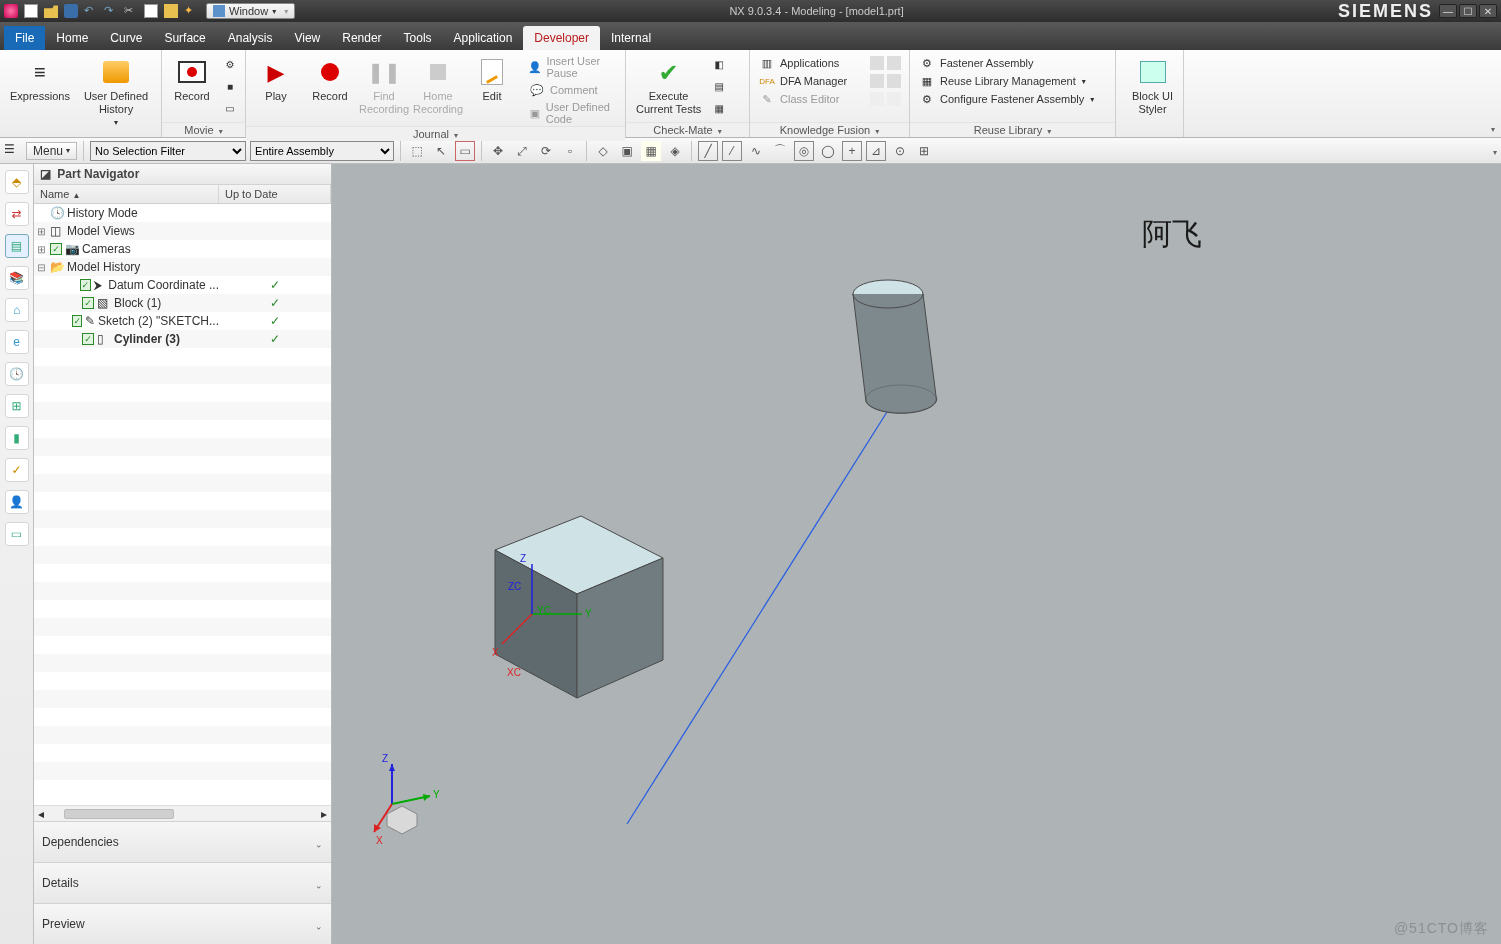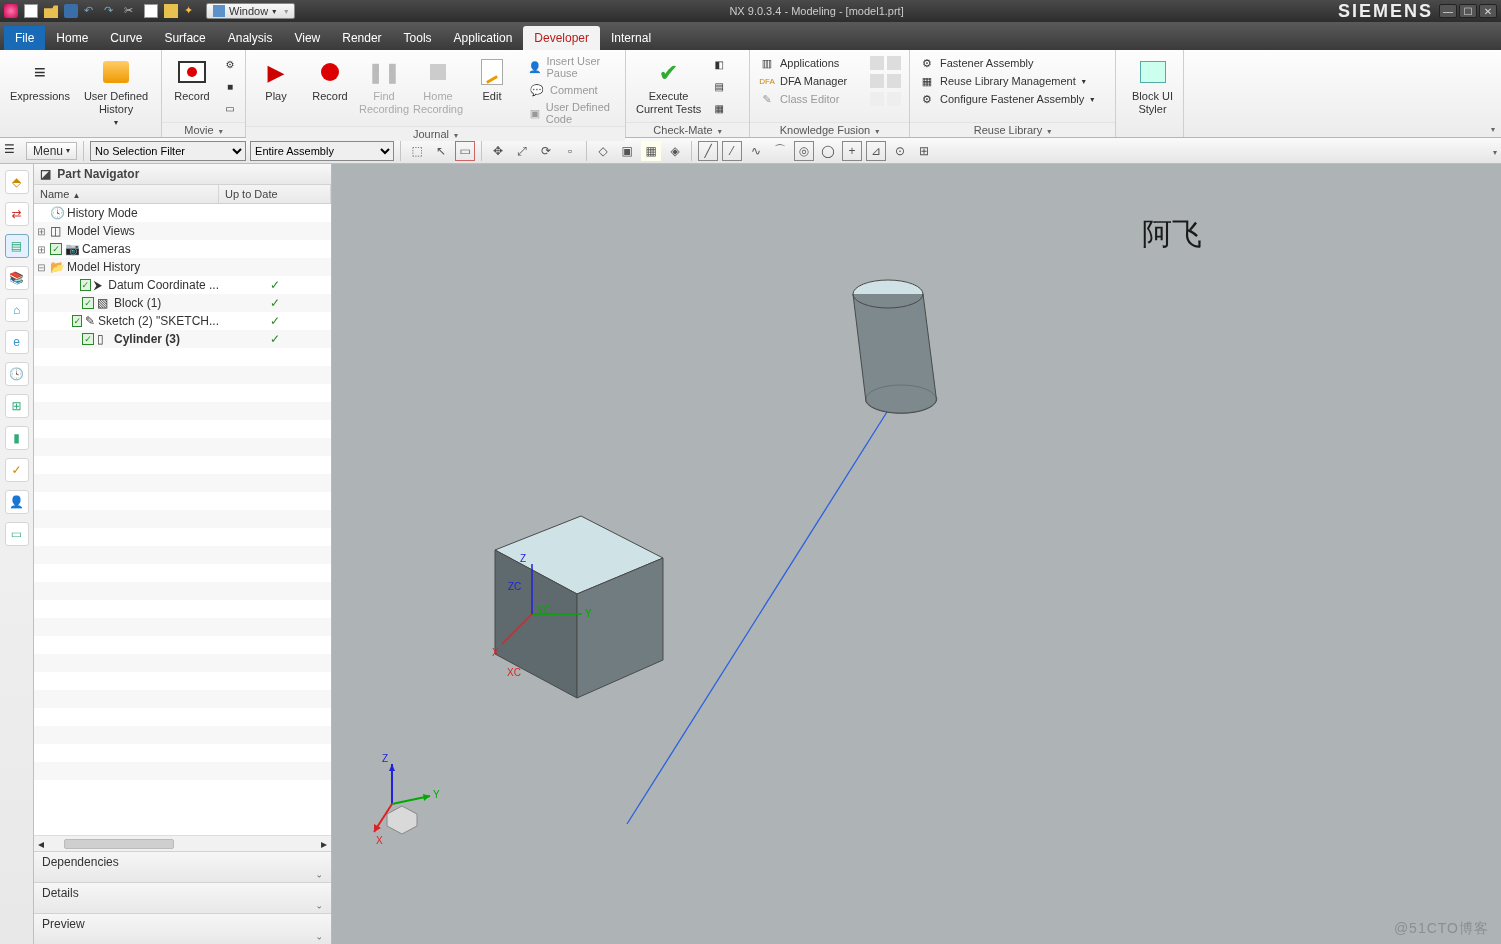--- a/index.html
+++ b/index.html
@@ -59,21 +59,21 @@
 .tree .row { height:18px; display:flex; align-items:center; }
 .tree .row:nth-child(even){ background:#f7f7f7;}
 .tree .cell1 { width:185px; display:flex; align-items:center; gap:3px; padding-left:4px; white-space:nowrap; overflow:hidden;}
 .tree .cell2 { flex:1; display:flex; justify-content:center; color:#2a8a2a;}
 .tree .exp { width:11px; text-align:center; color:#777; font-size:10px;}
 .tree .chk { width:12px; height:12px; border:1px solid #2a8a2a; background:#dff3df; display:inline-flex; align-items:center; justify-content:center; color:#2a8a2a; font-size:9px;}
 .tree .ico { width:14px; height:14px; display:inline-block;}
 .tree .indent1{padding-left:2px;} .tree .indent3{padding-left:34px;}
 .navigator .hscroll { height:16px; background:#f1f1f1; border-top:1px solid #ddd; display:flex; align-items:center;}
 .navigator .hscroll .bar{ height:10px; background:#cfcfcf; width:110px; margin-left:16px; border:1px solid #bbb; border-radius:2px;}
-.section { background:linear-gradient(#f6f6f6,#e8e8e8); border-top:1px solid #d2d2d2; padding:3px 8px; display:flex; justify-content:space-between; font-size:12px; color:#333;flex-direction:column;}
+.section { background:linear-gradient(#f6f6f6,#e8e8e8); border-top:1px solid #d2d2d2; padding:13px 8px; display:flex; justify-content:space-between; font-size:12px; color:#333;}
 .section .chev{ color:#666; transform:rotate(180deg); font-size:9px;}
 
 
 .viewport { flex:1; position:relative; background:#aeb4b6; }
 .watermark-vp { position:absolute; right:12px; bottom:6px; color:#8b8f91; font-size:14px; letter-spacing:1px;}
 .chinese { position:absolute; left:810px; top:50px; font-size:30px; font-family:"Microsoft YaHei","SimSun",sans-serif; color:#1a1a1a;}
 
 svg.scene { position:absolute; left:0; top:0; }
 
 </style>

